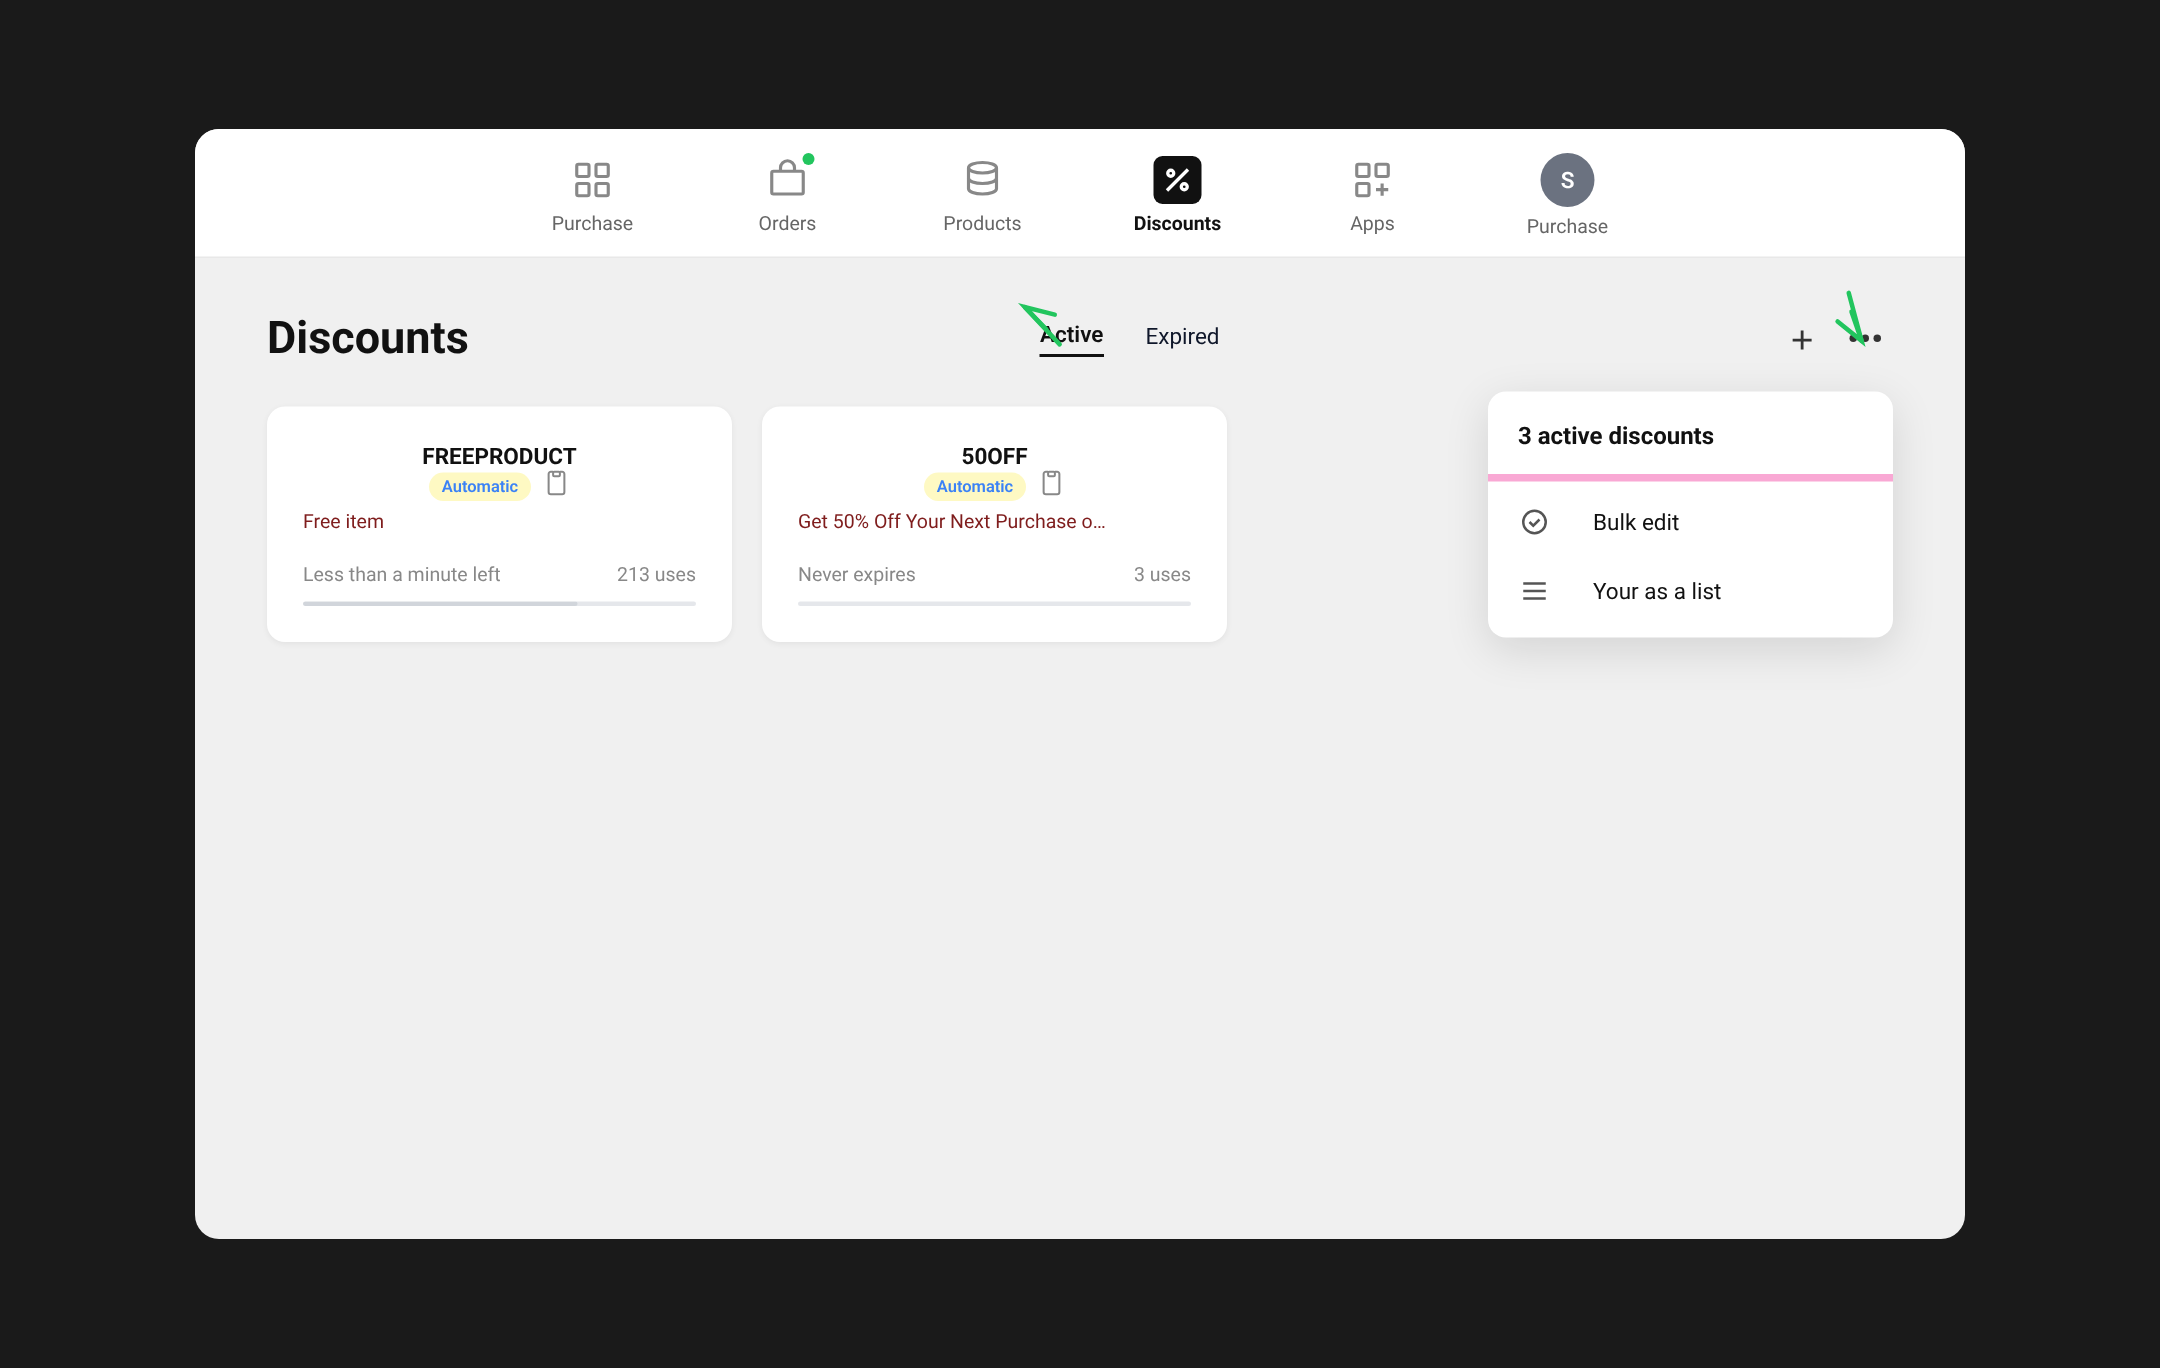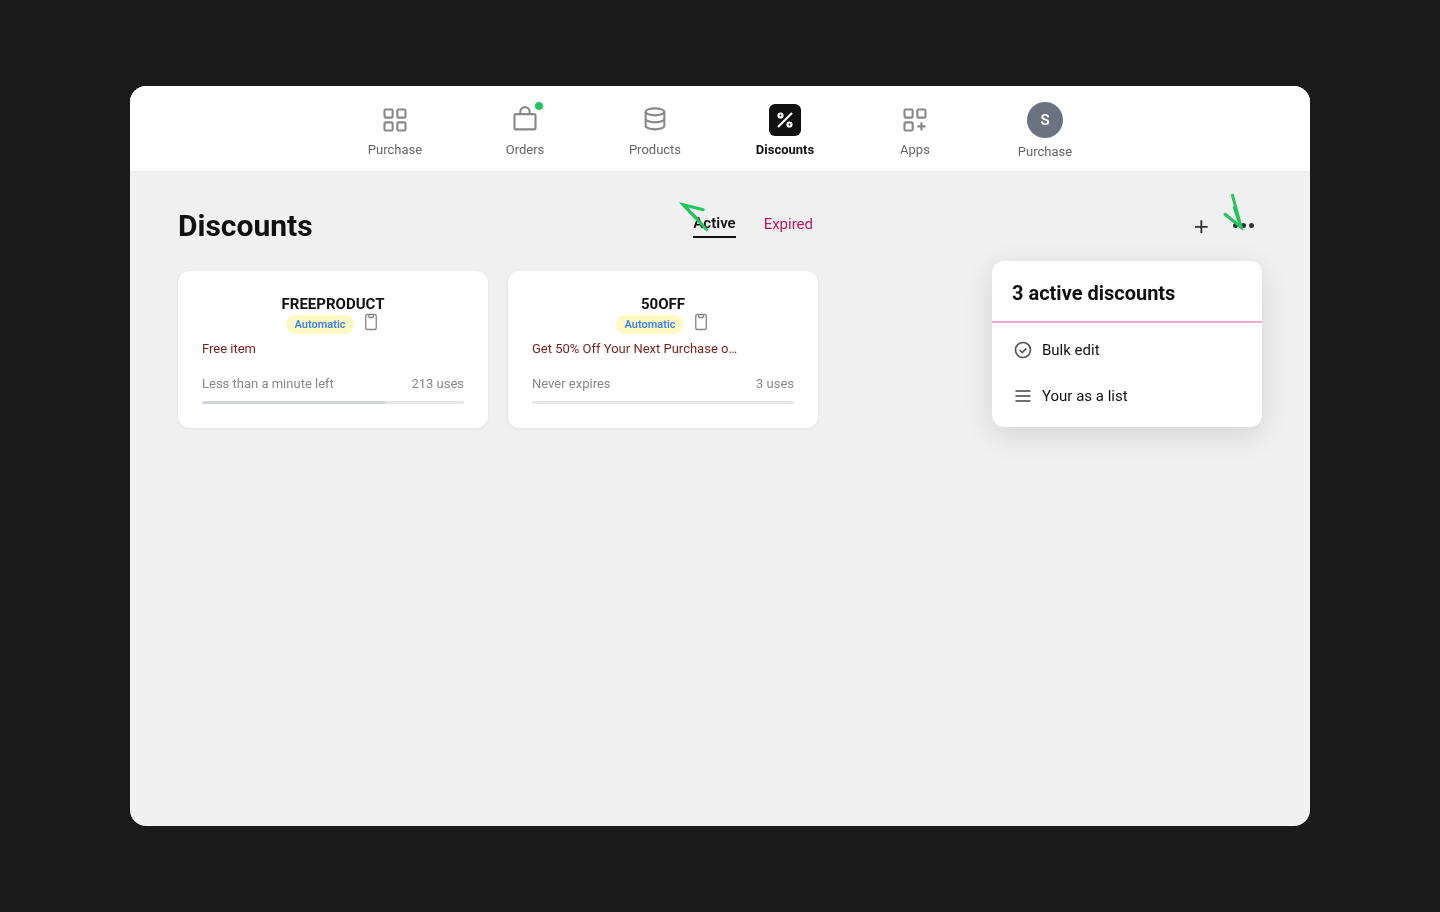--- a/index.html
+++ b/index.html
@@ -142,21 +142,21 @@
     }
 
     .tabs-area {
       display: flex;
       align-items: center;
       gap: 28px;
     }
 
     .tab {
       font-size: 15px;
-      color: #be185d;
+      color: #0f172a;
       cursor: pointer;
       padding-bottom: 4px;
     }
 
     .tab.active {
       color: #111;
       font-weight: 600;
       border-bottom: 2px solid #111;
     }
 
@@ -297,32 +297,32 @@
       right: 0;
       background: #fff;
       border-radius: 12px;
       box-shadow: 0 8px 30px rgba(0,0,0,0.12);
       width: 270px;
       padding: 20px 0 8px;
       z-index: 100;
     }
 
     .dropdown-title {
-      font-size: 20px;
+      font-size: 16px;
       font-weight: 700;
       color: #111;
       padding: 0 20px 16px;
-      border-bottom: 2px solid #f9a8d4;
+      border-bottom: 5px solid #f9a8d4;
       margin-bottom: 4px;
     }
 
     .dropdown-item {
       display: flex;
       align-items: center;
-      gap: 8px;
+      gap: 28px;
       padding: 12px 20px;
       cursor: pointer;
       font-size: 15px;
       color: #111;
     }
 
     .dropdown-item-icon {
       width: 22px;
       height: 22px;
       display: flex;

